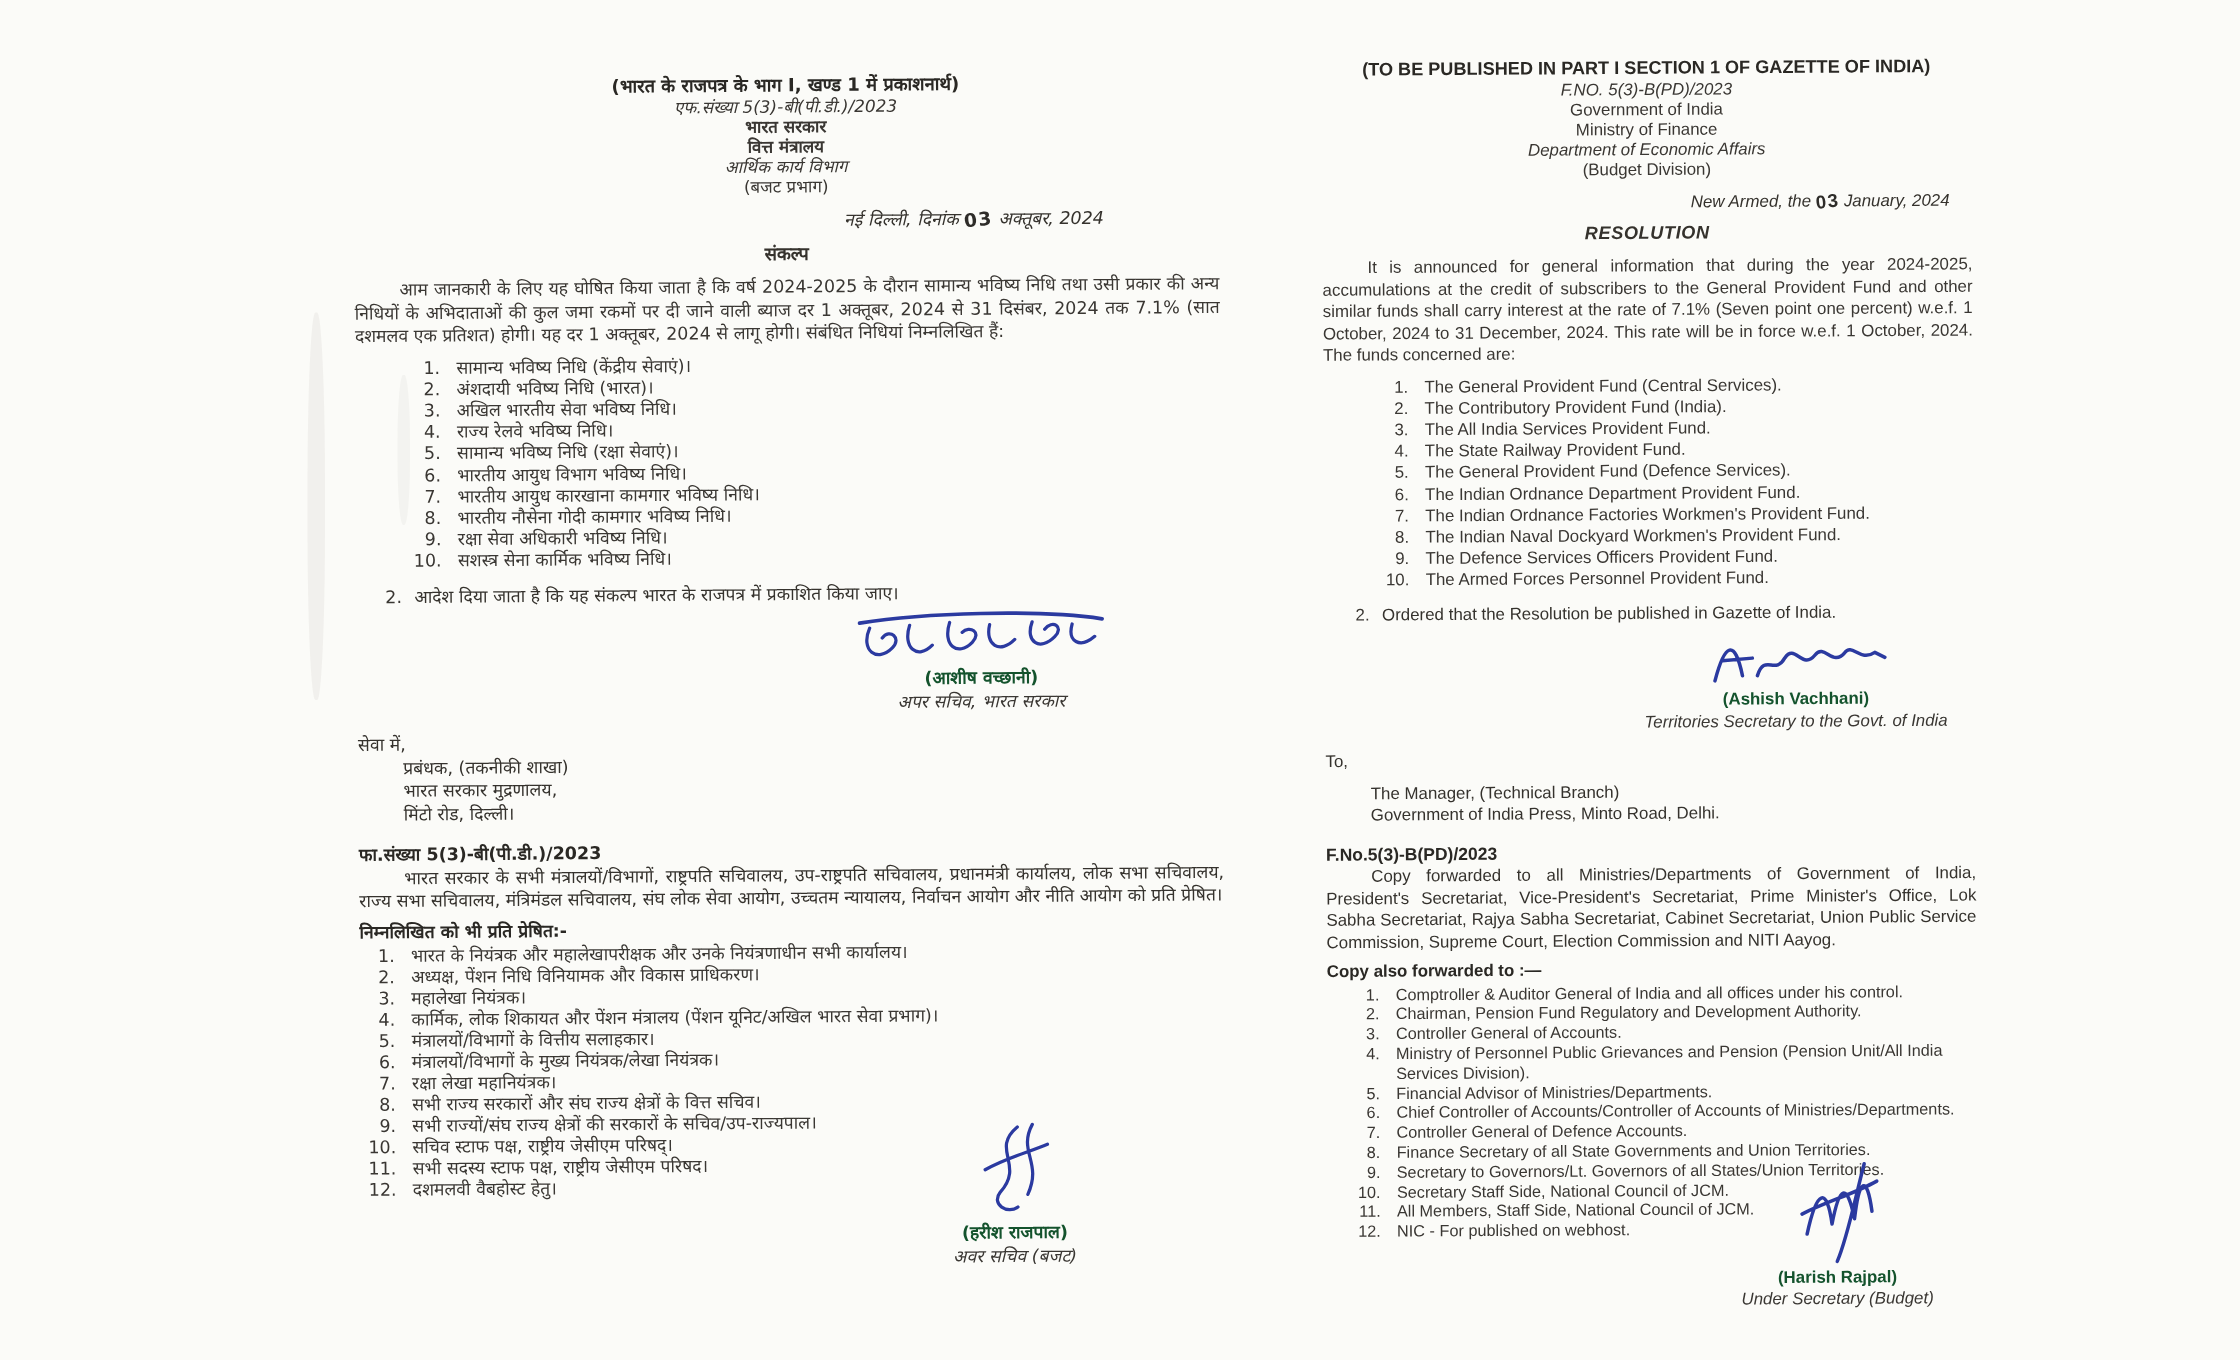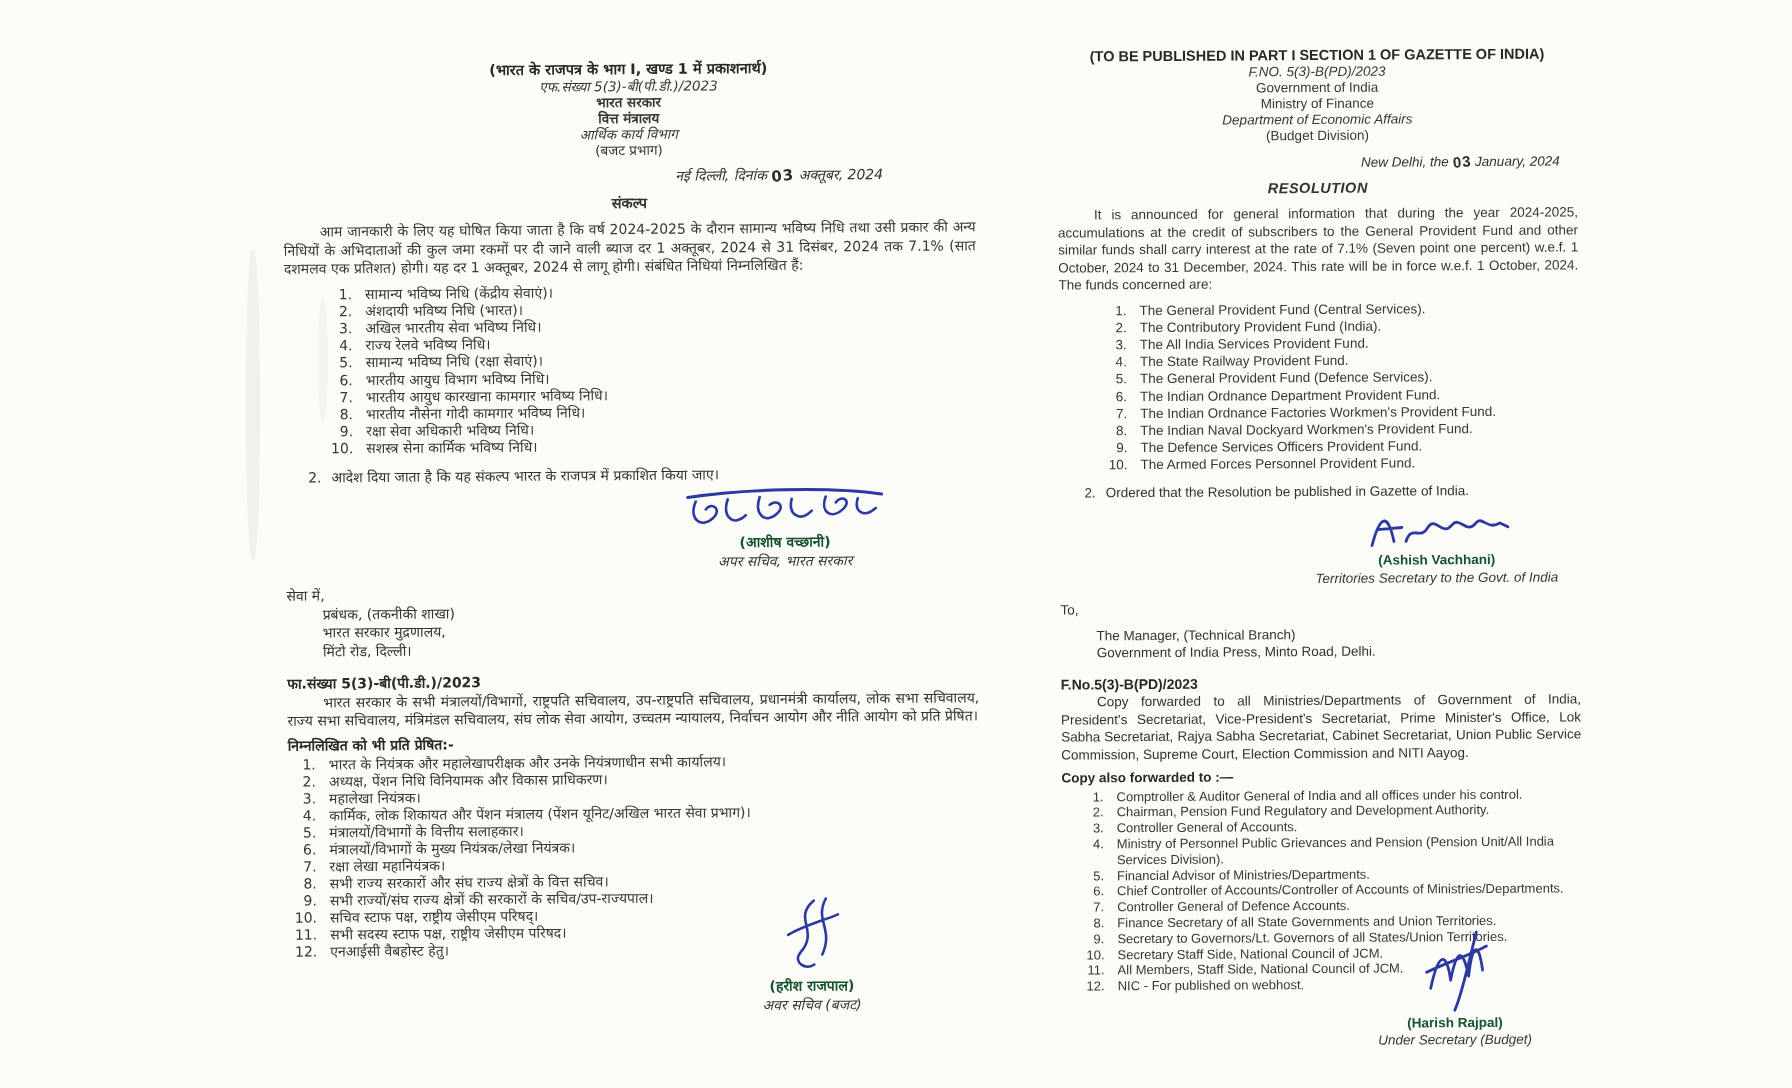--- a/index.html
+++ b/index.html
@@ -223,21 +223,21 @@
         <span class="txt">सचिव स्टाफ पक्ष, राष्ट्रीय जेसीएम परिषद्।</span>
       </li>
 
       <li>
         <span class="num">11.</span>
         <span class="txt">सभी सदस्य स्टाफ पक्ष, राष्ट्रीय जेसीएम परिषद।</span>
       </li>
 
       <li>
         <span class="num">12.</span>
-        <span class="txt">एनआईसी वैबहोस्ट हेतु।</span>
+        <span class="txt">दशमलवी वैबहोस्ट हेतु।</span>
       </li>
     </ol>
 
   <div class="sig-wrap" style="margin-right:120px;margin-top:-62px;">
     <svg class="sig-svg" width="62" height="82" viewBox="0 0 62 82">
       <path d="M34 6 C 12 24, 40 36, 20 58 C 12 68, 26 76, 34 70 M46 4 C 34 26, 54 34, 42 60 M8 40 C 26 30, 44 26, 58 20" stroke-width="2.6"></path>
     </svg>
     <div class="sig-name">(हरीश राजपाल)</div>
     <div class="sig-title">अवर सचिव (बजट)</div>
   </div>
@@ -247,21 +247,21 @@
 
 <div class="page page-right">
   <div class="center hdr-main">(TO BE PUBLISHED IN PART I SECTION 1 OF GAZETTE OF INDIA)</div>
   <div class="center hdr-line it">F.NO. 5(3)-B(PD)/2023</div>
   <div class="center hdr-line">Government of India</div>
   <div class="center hdr-line">Ministry of Finance</div>
   <div class="center hdr-line it">Department of Economic Affairs</div>
   <div class="center hdr-line">(Budget Division)</div>
 
   <div class="rightal date-line date-right">
-    <span>New Delhi, the</span>
+    <span>New Armed, the</span>
     <span class="hand">03</span>
     <span>January, 2024</span>
   </div>
 
   <div class="center bold it doc-title" style="letter-spacing:.5px;">RESOLUTION</div>
 
   <div class="para justify">It is announced for general information that during the year 2024-2025, accumulations at the credit of subscribers to the General Provident Fund and other similar funds shall carry interest at the rate of 7.1% (Seven point one percent) w.e.f. 1 October, 2024 to 31 December, 2024.  This rate will be in force w.e.f. 1 October, 2024.  The funds concerned are:</div>
 
   <ol class="numlist fund-list">
 
@@ -399,20 +399,20 @@
         <span class="num">11.</span>
         <span class="txt">All Members, Staff Side, National Council of JCM.</span>
       </li>
 
       <li>
         <span class="num">12.</span>
         <span class="txt">NIC - For published on webhost.</span>
       </li>
     </ol>
 
-  <div class="sig-wrap" style="margin-right:51px;margin-top:-70px;">
+  <div class="sig-wrap" style="margin-right:36px;margin-top:-70px;">
     <svg class="sig-svg" width="72" height="92" viewBox="0 0 72 92">
       <path d="M12 66 C 20 30, 28 28, 32 58 C 38 28, 44 24, 50 54 C 54 22, 60 18, 64 48 M8 50 C 28 40, 50 34, 68 24 M58 10 C 50 40, 44 70, 36 88" stroke-width="2.8"></path>
     </svg>
     <div class="sig-name">(Harish Rajpal)</div>
     <div class="sig-title">Under Secretary (Budget)</div>
   </div>
 </div>
 
 </body></html>

